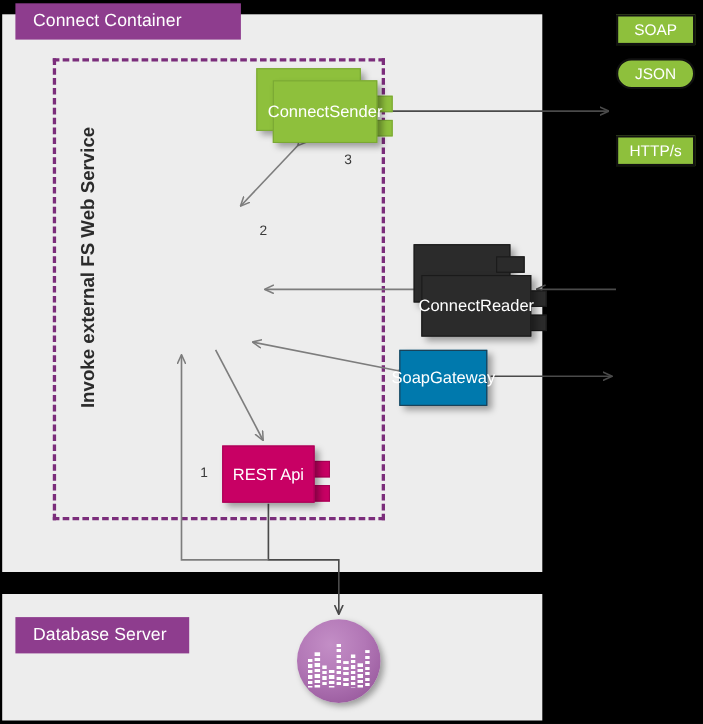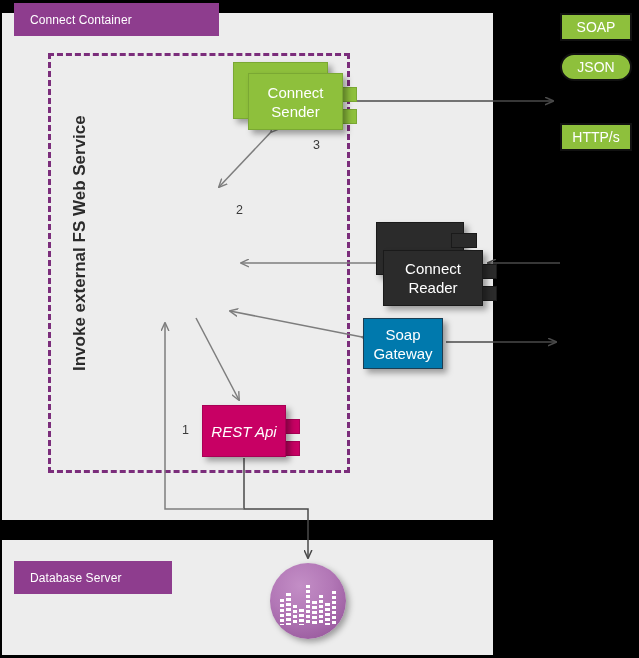--- a/index.html
+++ b/index.html
@@ -4,48 +4,48 @@
 <style>
   html,body{margin:0;padding:0;background:#000;}
   body{width:639px;height:658px;position:relative;overflow:hidden;
        font-family:"Liberation Sans","DejaVu Sans",sans-serif;}
   #stage{position:absolute;left:0;top:0;width:639px;height:658px;background:#000;}
 
   .panel{position:absolute;background:#ededed;}
   .panel.top{left:2px;top:13px;width:491px;height:507px;}
   .panel.bottom{left:2px;top:540px;width:491px;height:115px;}
 
-  .tag{position:absolute;background:#8e3d8e;color:#ffffff;font-size:12px;
+  .tag{position:absolute;background:#8e3d8e;color:#ffffff;font-size:16px;
        display:flex;align-items:center;padding-left:16px;letter-spacing:.1px;}
   .tag.t1{left:14px;top:3px;width:189px;height:33px;}
   .tag.t2{left:14px;top:561px;width:142px;height:33px;}
 
   .dashbox{position:absolute;left:48px;top:53px;width:302px;height:420px;
            border:3px dashed #7b2d7b;box-sizing:border-box;}
 
   .vlabel{position:absolute;left:-39px;top:240px;width:240px;height:22px;
           transform:rotate(-90deg);transform-origin:center center;
           color:#2b2b2b;font-size:17px;font-weight:bold;text-align:center;
           white-space:nowrap;}
 
   svg.lines{position:absolute;left:0;top:0;width:639px;height:658px;overflow:visible;}
 
   
   .comp{position:absolute;}
   .comp .body{position:absolute;left:0;top:0;width:100%;height:100%;
-        box-sizing:border-box;display:flex;flex-direction:column;
+        box-sizing:border-box;display:flex;
         align-items:center;justify-content:center;color:#fff;
         font-size:15px;line-height:19px;text-align:center;}
   .comp .tabs{position:absolute;right:-14px;top:14px;}
   .comp .tabs i{display:block;width:26px;height:15px;box-sizing:border-box;margin-bottom:7px;}
   .shadowcard{position:absolute;box-sizing:border-box;}
 
   .green{background:#8ec03c;border:1px solid #7aa833;}
   .dark{background:#2b2b2b;border:1px solid #1a1a1a;}
-  .pink{background:#c80064;border:1px solid #a80055;font-style:italic;}
+  .pink{background:#c80064;border:1px solid #a80055;}
   .blue{background:#0079ad;border:1px solid #1c3d52;}
 
   #sender{left:248px;top:73px;width:95px;height:57px;}
   #sender-back{left:233px;top:62px;width:95px;height:57px;}
   #reader{left:383px;top:250px;width:100px;height:56px;}
   #reader-back{left:376px;top:222px;width:88px;height:53px;}
   #restapi{left:202px;top:405px;width:84px;height:52px;}
   #gateway{left:363px;top:318px;width:80px;height:51px;}
 
   .sd{box-shadow:4px 4px 6px rgba(0,0,0,.35);}

